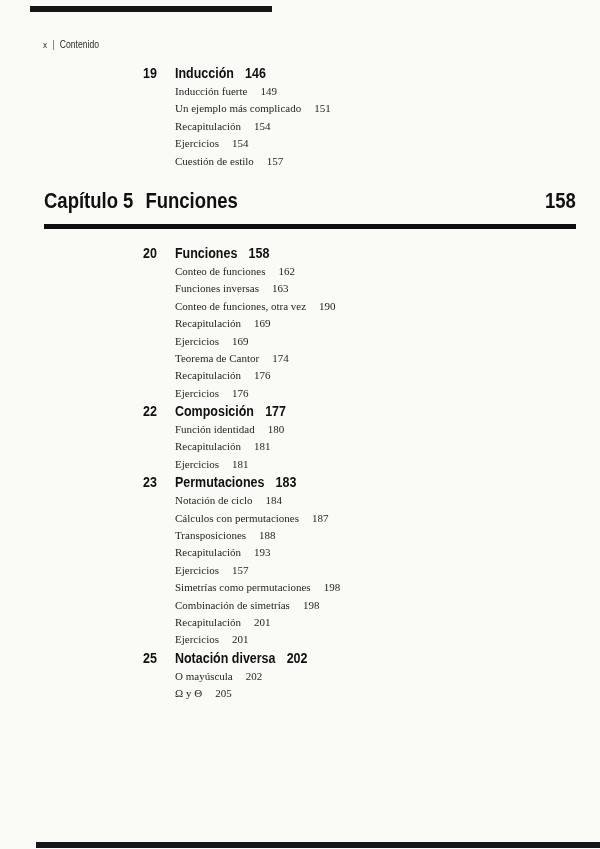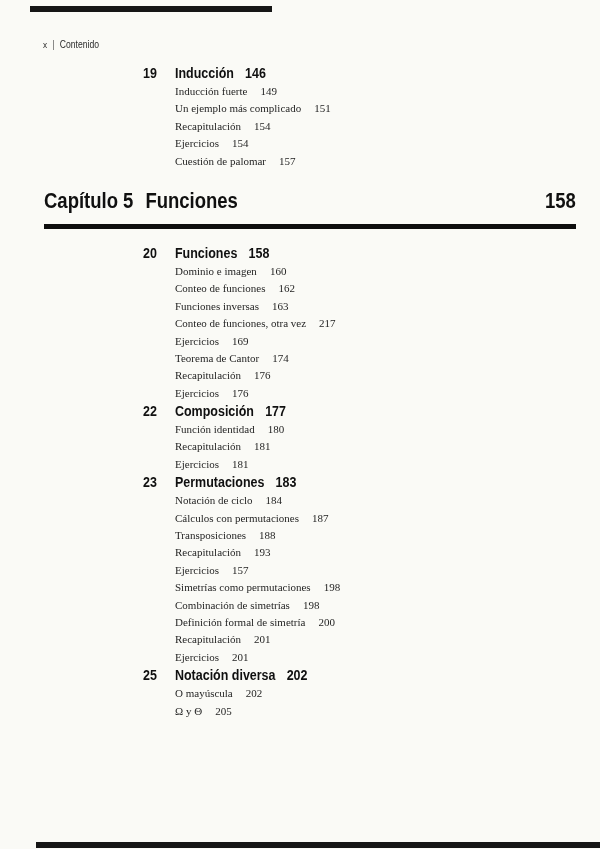--- a/index.html
+++ b/index.html
@@ -62,36 +62,36 @@
 
   <div id="toc">
       <div class="row sec-head">
         <span class="sec-num cond">19</span>
         <span class="sec-tp cond"><span class="t">Inducción</span><span class="p">146</span></span>
       </div>
       <div class="row item"><span class="t">Inducción fuerte</span><span class="p">149</span></div>
       <div class="row item"><span class="t">Un ejemplo más complicado</span><span class="p">151</span></div>
       <div class="row item"><span class="t">Recapitulación</span><span class="p">154</span></div>
       <div class="row item"><span class="t">Ejercicios</span><span class="p">154</span></div>
-      <div class="row item"><span class="t">Cuestión de palomar</span><span class="p">157</span></div>
+      <div class="row item"><span class="t">Cuestión de estilo</span><span class="p">157</span></div>
       <div class="chapter-block">
         <div class="ch-row">
           <span class="cond ch-left"><span class="ch-label">Capítulo 5</span><span class="ch-title">Funciones</span></span>
           <span class="ch-page">158</span>
         </div>
         <div class="ch-rule"></div>
       </div>
       <div class="row sec-head">
         <span class="sec-num cond">20</span>
         <span class="sec-tp cond"><span class="t">Funciones</span><span class="p">158</span></span>
       </div>
-      <div class="row item"><span class="t">Dominio e imagen</span><span class="p">160</span></div>
       <div class="row item"><span class="t">Conteo de funciones</span><span class="p">162</span></div>
       <div class="row item"><span class="t">Funciones inversas</span><span class="p">163</span></div>
-      <div class="row item"><span class="t">Conteo de funciones, otra vez</span><span class="p">217</span></div>
+      <div class="row item"><span class="t">Conteo de funciones, otra vez</span><span class="p">190</span></div>
+      <div class="row item"><span class="t">Recapitulación</span><span class="p">169</span></div>
       <div class="row item"><span class="t">Ejercicios</span><span class="p">169</span></div>
       <div class="row item"><span class="t">Teorema de Cantor</span><span class="p">174</span></div>
       <div class="row item"><span class="t">Recapitulación</span><span class="p">176</span></div>
       <div class="row item"><span class="t">Ejercicios</span><span class="p">176</span></div>
       <div class="row sec-head">
         <span class="sec-num cond">22</span>
         <span class="sec-tp cond"><span class="t">Composición</span><span class="p">177</span></span>
       </div>
       <div class="row item"><span class="t">Función identidad</span><span class="p">180</span></div>
       <div class="row item"><span class="t">Recapitulación</span><span class="p">181</span></div>
@@ -100,21 +100,20 @@
         <span class="sec-num cond">23</span>
         <span class="sec-tp cond"><span class="t">Permutaciones</span><span class="p">183</span></span>
       </div>
       <div class="row item"><span class="t">Notación de ciclo</span><span class="p">184</span></div>
       <div class="row item"><span class="t">Cálculos con permutaciones</span><span class="p">187</span></div>
       <div class="row item"><span class="t">Transposiciones</span><span class="p">188</span></div>
       <div class="row item"><span class="t">Recapitulación</span><span class="p">193</span></div>
       <div class="row item"><span class="t">Ejercicios</span><span class="p">157</span></div>
       <div class="row item"><span class="t">Simetrías como permutaciones</span><span class="p">198</span></div>
       <div class="row item"><span class="t">Combinación de simetrías</span><span class="p">198</span></div>
-      <div class="row item"><span class="t">Definición formal de simetría</span><span class="p">200</span></div>
       <div class="row item"><span class="t">Recapitulación</span><span class="p">201</span></div>
       <div class="row item"><span class="t">Ejercicios</span><span class="p">201</span></div>
       <div class="row sec-head">
         <span class="sec-num cond">25</span>
         <span class="sec-tp cond"><span class="t">Notación diversa</span><span class="p">202</span></span>
       </div>
       <div class="row item"><span class="t">O mayúscula</span><span class="p">202</span></div>
       <div class="row item"><span class="t">Ω y Θ</span><span class="p">205</span></div>
     </div>
 

